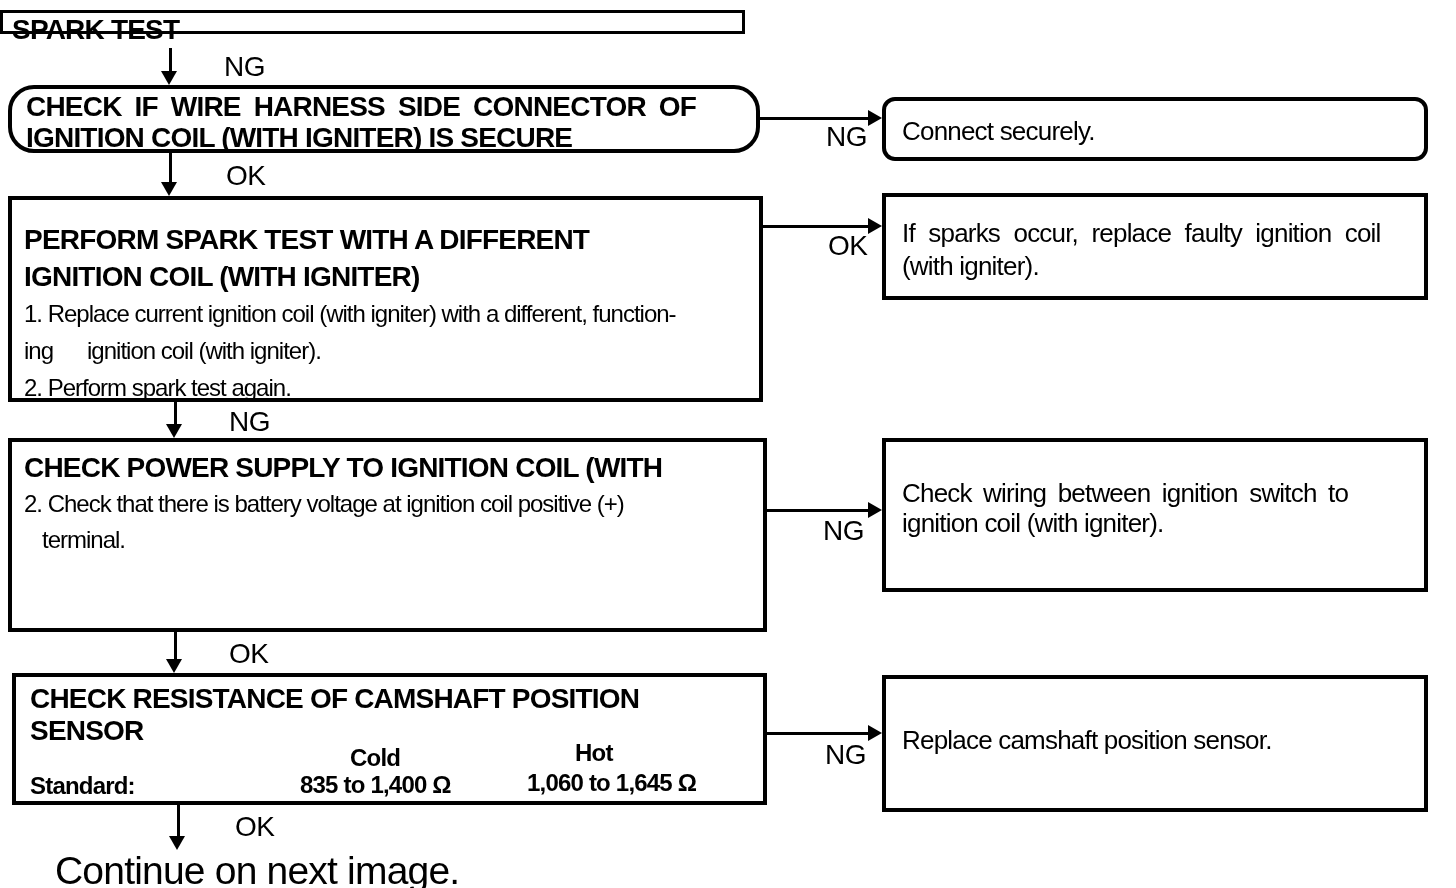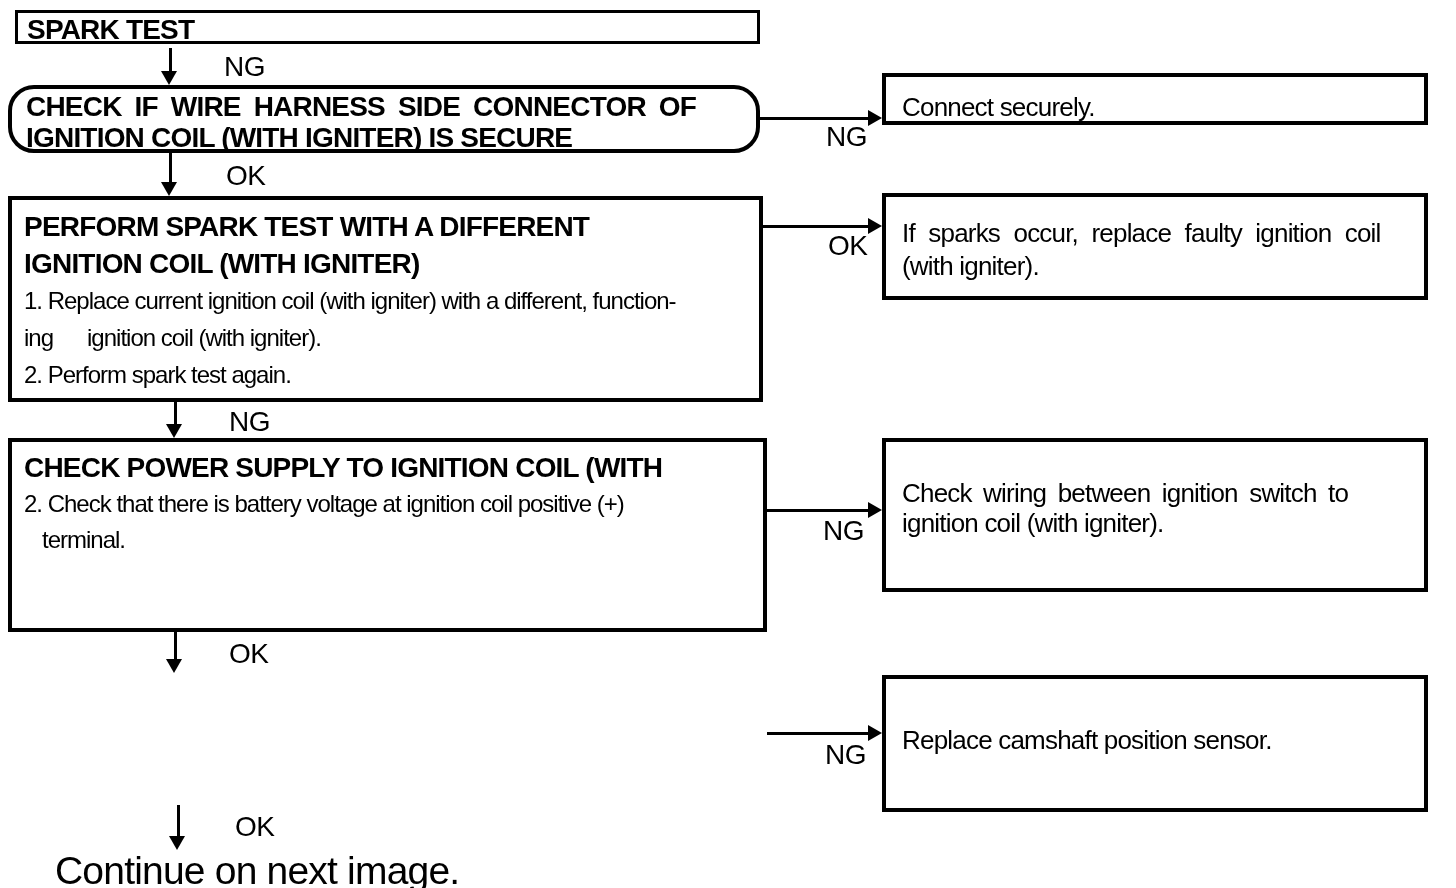--- a/index.html
+++ b/index.html
@@ -12,38 +12,38 @@
   .thin{border-width:3px;}
   .hd{font-weight:bold;font-size:28px;letter-spacing:-0.8px;line-height:34px;white-space:nowrap;}
   .bd{font-size:24px;letter-spacing:-1px;white-space:pre;}
   .rt{font-size:26px;letter-spacing:-0.8px;white-space:nowrap;}
   .lbl{position:absolute;font-size:28px;letter-spacing:-0.5px;white-space:nowrap;margin-left:36px;}
   .vline{position:absolute;width:3px;background:#000;}
   .hline{position:absolute;height:3px;background:#000;}
   .head-down{position:absolute;width:0;height:0;border-left:8px solid transparent;border-right:8px solid transparent;border-top:14px solid #000;}
   .head-right{position:absolute;width:0;height:0;border-top:8px solid transparent;border-bottom:8px solid transparent;border-left:14px solid #000;}
   
-  .b1{left:15px;top:10px;width:745px;height:34px;}
+  .b1{left:0;top:10px;width:745px;height:24px;}
   .b1 .hd{padding:1px 0 0 9px;line-height:31px;}
   .b2{left:8px;top:85px;width:752px;height:68px;border-radius:26px;}
   .b2 .hd{padding-left:14px;line-height:31px;}
   .b2 .l1{padding-top:2px;word-spacing:6px;}
-  .b3{left:8px;top:196px;width:755px;height:206px;padding:8px 8px 0 12px;}
+  .b3{left:8px;top:196px;width:755px;height:206px;padding:21px 8px 0 12px;}
   .b3 .hd{line-height:37px;}
   .b3 .bd{line-height:37px;}
   .b4{left:8px;top:438px;width:759px;height:194px;padding:8px 8px 0 12px;}
   .b4 .hd{line-height:36px;}
   .b4 .bd{line-height:36px;}
   .b4 .indent{padding-left:18px;}
   .b5{left:12px;top:673px;width:755px;height:132px;}
   .b5 .hd{padding-left:14px;line-height:32px;}
   .b5 .hd.first{padding-top:6px;}
   .b5 .cell{position:absolute;font-weight:bold;font-size:24px;letter-spacing:-0.8px;white-space:nowrap;line-height:26px;}
   .rb{left:882px;width:546px;}
-  .rb1{top:73px;height:52px;}
+  .rb1{top:97px;height:64px;border-radius:13px;}
   .rb1 .rt{padding:15px 0 0 16px;}
   .rb2{top:193px;height:107px;}
   .rb2 .rt{line-height:33px;}
   .rb2 .pad{padding:20px 10px 0 16px;}
   .rb2 .l1{word-spacing:7px;}
   .rb3{top:438px;height:154px;}
   .rb3 .rt{line-height:30px;}
   .rb3 .pad{padding:36px 10px 0 16px;}
   .rb3 .l1{word-spacing:5px;}
   .rb4{top:675px;height:137px;}
@@ -117,20 +117,29 @@
     <div class="pad">
       <div class="rt l1">Check wiring between ignition switch to</div>
       <div class="rt">ignition coil (with igniter).</div>
     </div>
   </div>
 
   <div class="vline" style="left:174px;top:632px;height:28px;"></div>
   <div class="head-down" style="left:166px;top:659px;"></div>
   <div class="lbl" style="left:193px;top:638px;">OK</div>
 
+  <div class="box b5">
+    <div class="hd first">CHECK RESISTANCE OF CAMSHAFT POSITION</div>
+    <div class="hd">SENSOR</div>
+    <div class="cell" style="left:334px;top:68px;">Cold</div>
+    <div class="cell" style="left:559px;top:63px;">Hot</div>
+    <div class="cell" style="left:14px;top:96px;">Standard:</div>
+    <div class="cell" style="left:284px;top:95px;">835 to 1,400 Ω</div>
+    <div class="cell" style="left:511px;top:93px;">1,060 to 1,645 Ω</div>
+  </div>
 
   <div class="hline" style="left:767px;top:732px;width:101px;"></div>
   <div class="head-right" style="left:868px;top:725px;"></div>
   <div class="lbl" style="left:789px;top:739px;">NG</div>
 
   <div class="box rb rb4">
     <div class="rt">Replace camshaft position sensor.</div>
   </div>
 
   <div class="vline" style="left:177px;top:805px;height:31px;"></div>

